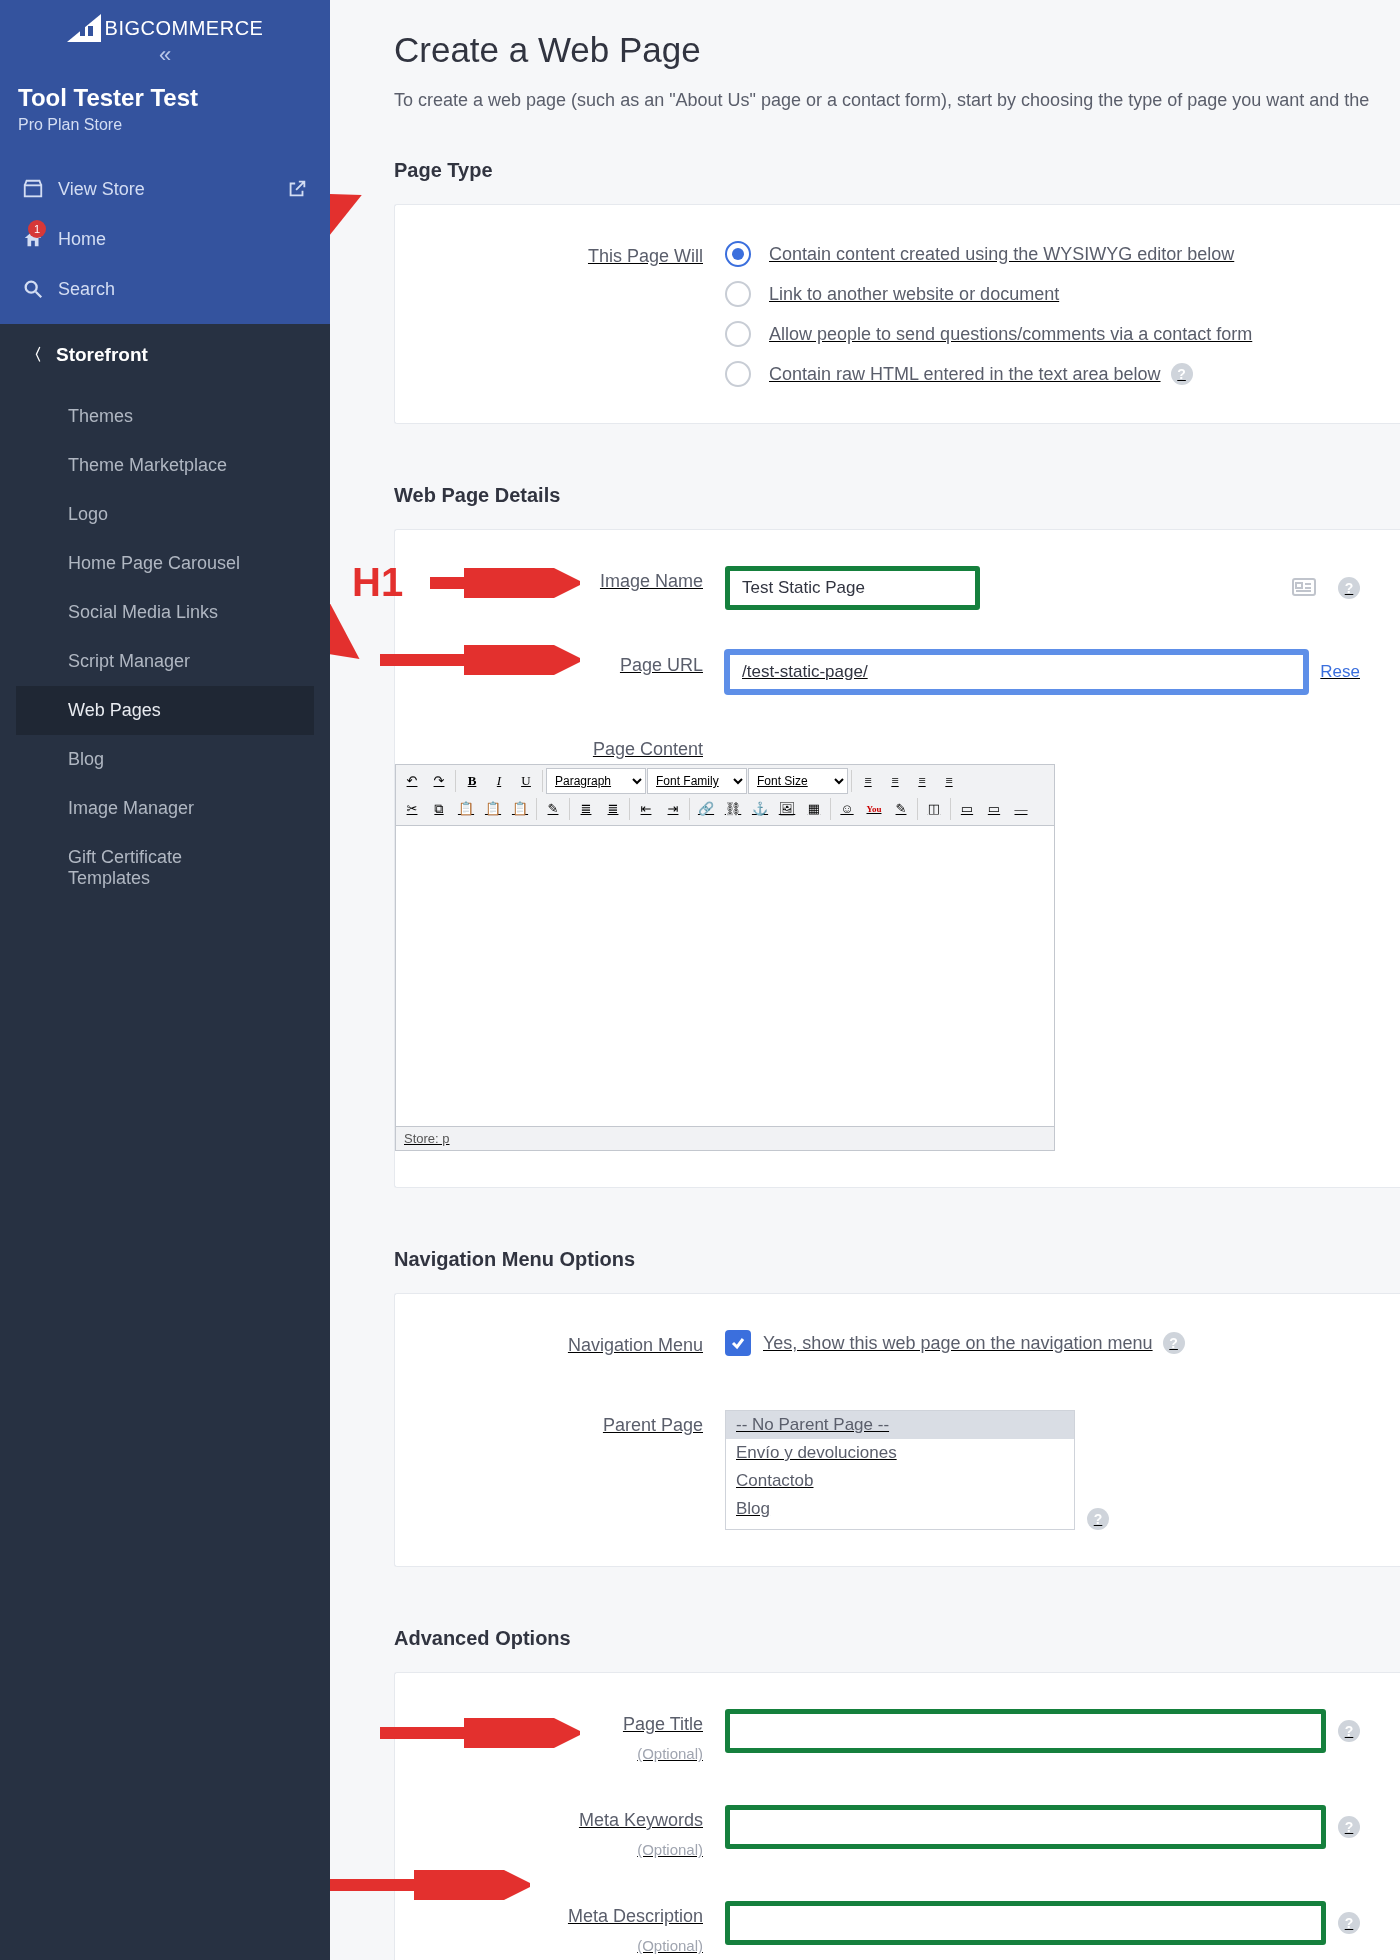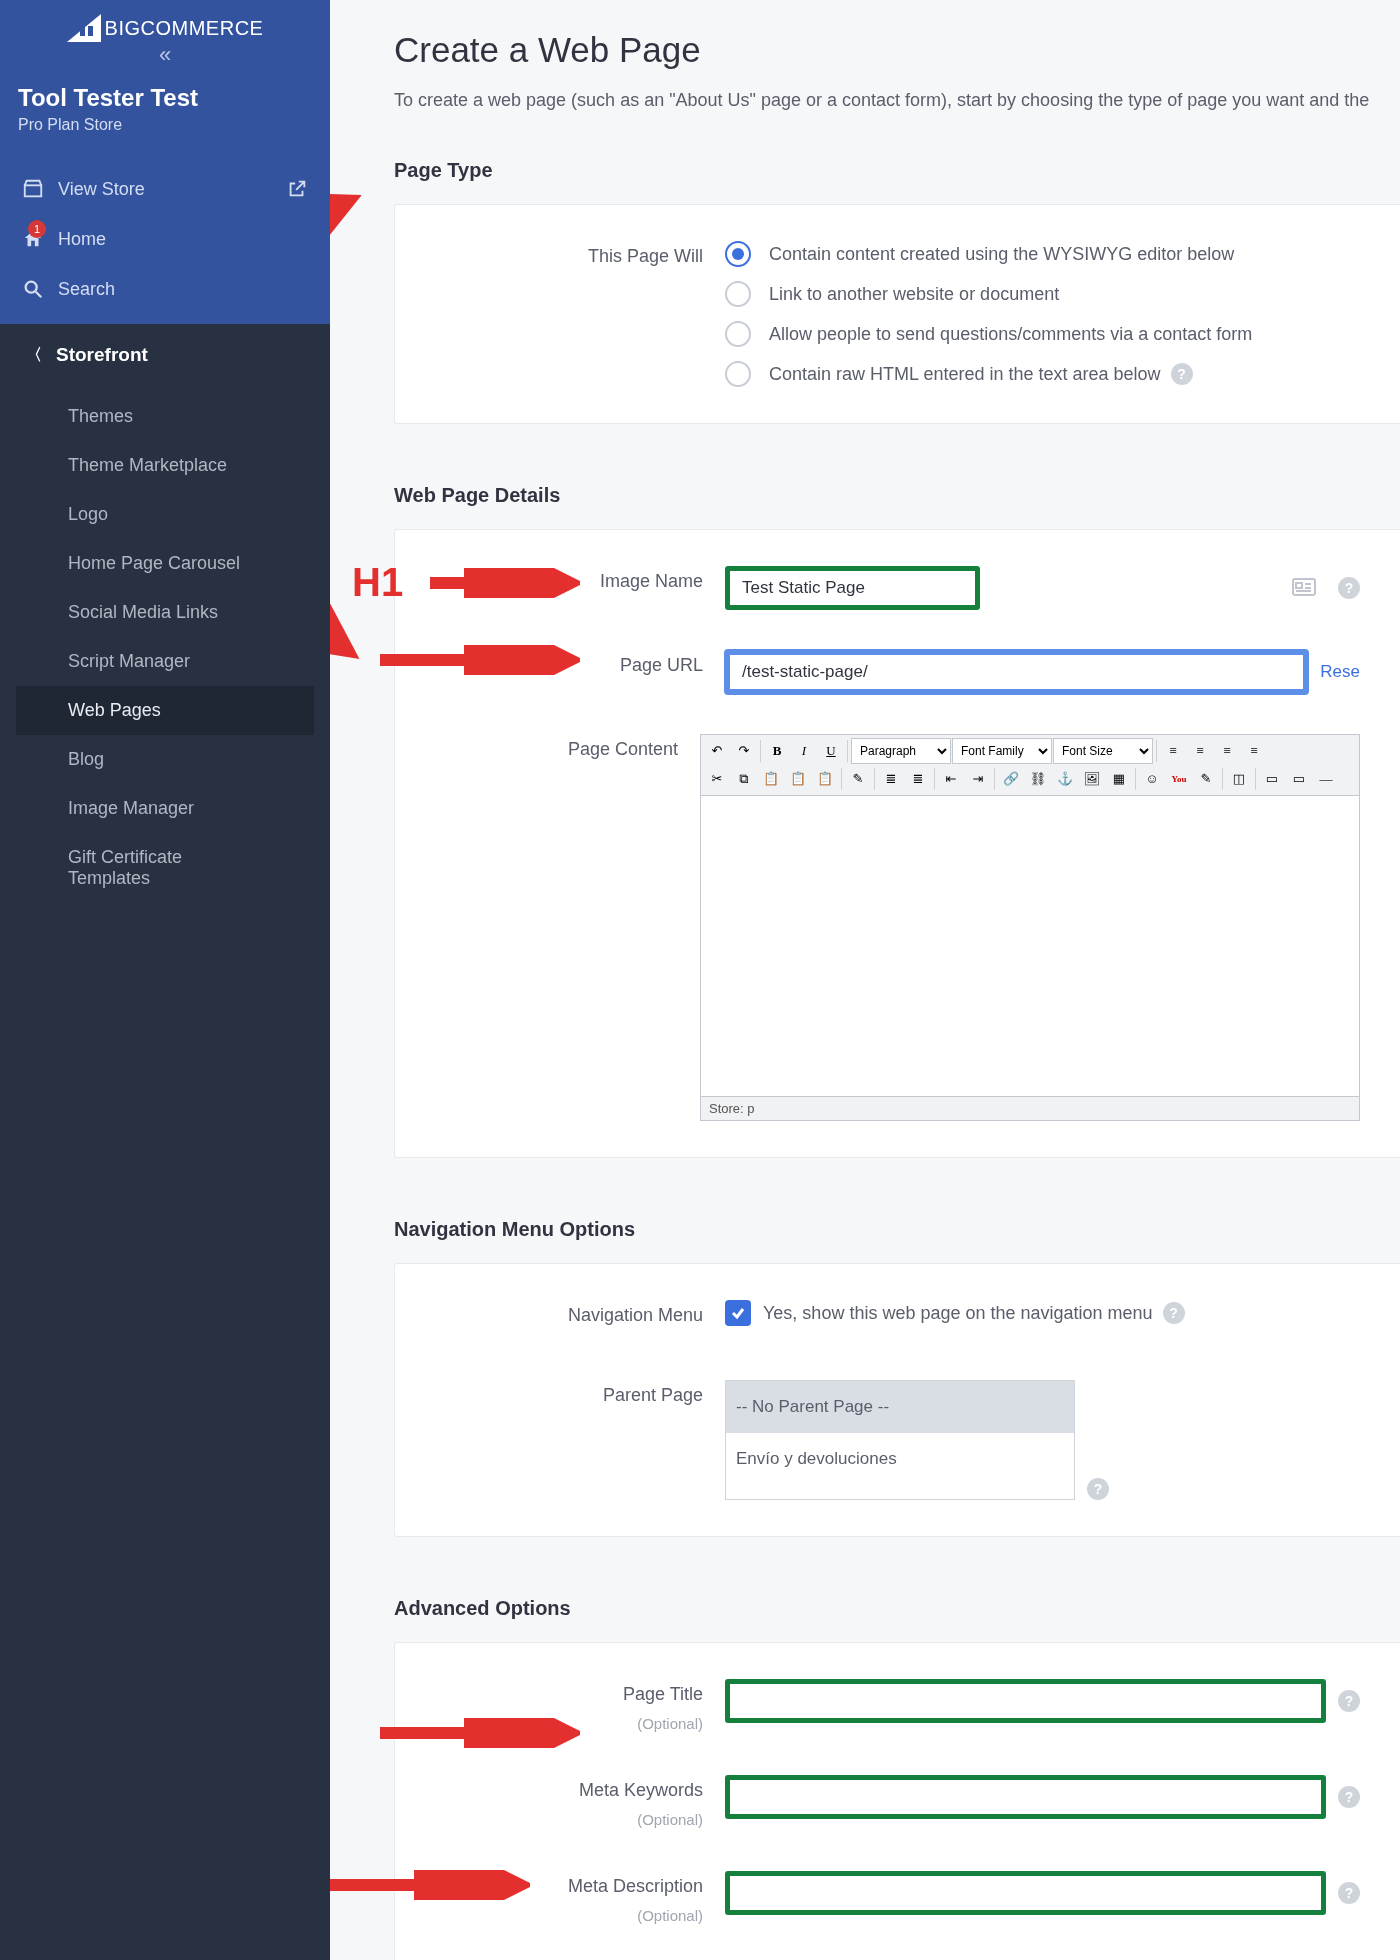--- a/index.html
+++ b/index.html
@@ -31,21 +31,21 @@
 
 
 .main { flex: 1; padding: 30px 0 60px 64px; overflow: hidden; position: relative; }
 .page-title { font-size: 35px; font-weight: 400; color: #313440; margin-bottom: 20px; }
 .page-desc { font-size: 18px; color: #5a5e6b; margin-bottom: 48px; white-space: nowrap; overflow: hidden; }
 
 h2.section { font-size: 20px; font-weight: 600; color: #313440; margin-bottom: 22px; }
 
 .panel { background: #fff; border: 1px solid #e6e9ee; border-top-left-radius: 3px; border-bottom-left-radius: 3px; padding: 28px 0; margin-bottom: 60px; border-right: none; }
 
-.form-row { display: flex; align-items: flex-start; padding: 8px 0; }
+.form-row { display: flex; align-items: flex-start; padding: 8px 0; text-decoration: underline; }
 .form-label-col { width: 330px; text-align: right; padding-right: 22px; color: #5a5e6b; font-size: 18px; line-height: 30px; }
 .form-label-col .optional { font-size: 15px; color: #a0a5b0; display: block; }
 .form-input-col { flex: 1; padding-right: 40px; display: flex; align-items: center; gap: 12px; }
 
 .radio-group { display: flex; flex-direction: column; gap: 14px; }
 .radio-opt { display: flex; align-items: center; gap: 18px; cursor: pointer; }
 .radio-circle { width: 26px; height: 26px; border: 2px solid #c8cdd5; border-radius: 50%; display: flex; align-items: center; justify-content: center; flex-shrink: 0; }
 .radio-circle.checked { border-color: #3b6fdd; }
 .radio-dot { width: 12px; height: 12px; background: #3b6fdd; border-radius: 50%; }
 .radio-label { font-size: 18px; color: #5a5e6b; display: flex; align-items: center; gap: 10px; }
@@ -63,21 +63,21 @@
 .wy-select { height: 26px; border: 1px solid #c3c7ce; font-size: 12px; padding: 0 4px; background: #fff; }
 .wy-body { height: 300px; background: #fff; }
 .wy-status { background: #f1f2f4; border-top: 1px solid #c3c7ce; font-size: 13px; color: #555; padding: 4px 8px; }
 
 
 .checkbox { width: 26px; height: 26px; border-radius: 4px; background: #3b6fdd; display: flex; align-items: center; justify-content: center; flex-shrink: 0; }
 .checkbox svg { width: 16px; height: 16px; }
 
 
 .select-list { border: 1px solid #cfd3da; width: 350px; height: 120px; overflow-y: auto; font-size: 17px; }
-.select-opt { padding: 16px 10px; color: #5a5e6b; cursor: pointer; }
+.select-opt { padding: 4px 10px; color: #5a5e6b; cursor: pointer; }
 .select-opt.selected { background: #d9dde4; }
 
 
 .arrow { position: absolute; pointer-events: none; }
 .h1-label { position: absolute; font-size: 40px; font-weight: 800; color: #e3302e; pointer-events: none; text-align: center; }
 
 .card-icon { width: 24px; height: 18px; }
 </style>
 </head>
 <body>
@@ -213,21 +213,21 @@
           <span class="help-icon">?</span>
         </div>
       </div>
       <div class="form-row" style="margin-top:24px;">
         <div class="form-label-col">Page URL</div>
         <div class="form-input-col">
           <input class="text-input focused" value="/test-static-page/" style="">
           <span class="reset-link">Rese</span>
         </div>
       </div>
-      <div class="form-row" style="margin-top:24px;">
+      <div class="form-row" style="margin-top:24px;flex-direction:column;">
         <div class="form-label-col">Page Content</div>
         <div class="form-input-col">
           <div class="wysiwyg">
             <div class="wy-toolbar">
               <span class="wy-btn">↶</span>
               <span class="wy-btn">↷</span>
               <span class="wy-sep"></span>
               <span class="wy-btn">
                   <b>B</b>
                 </span>

